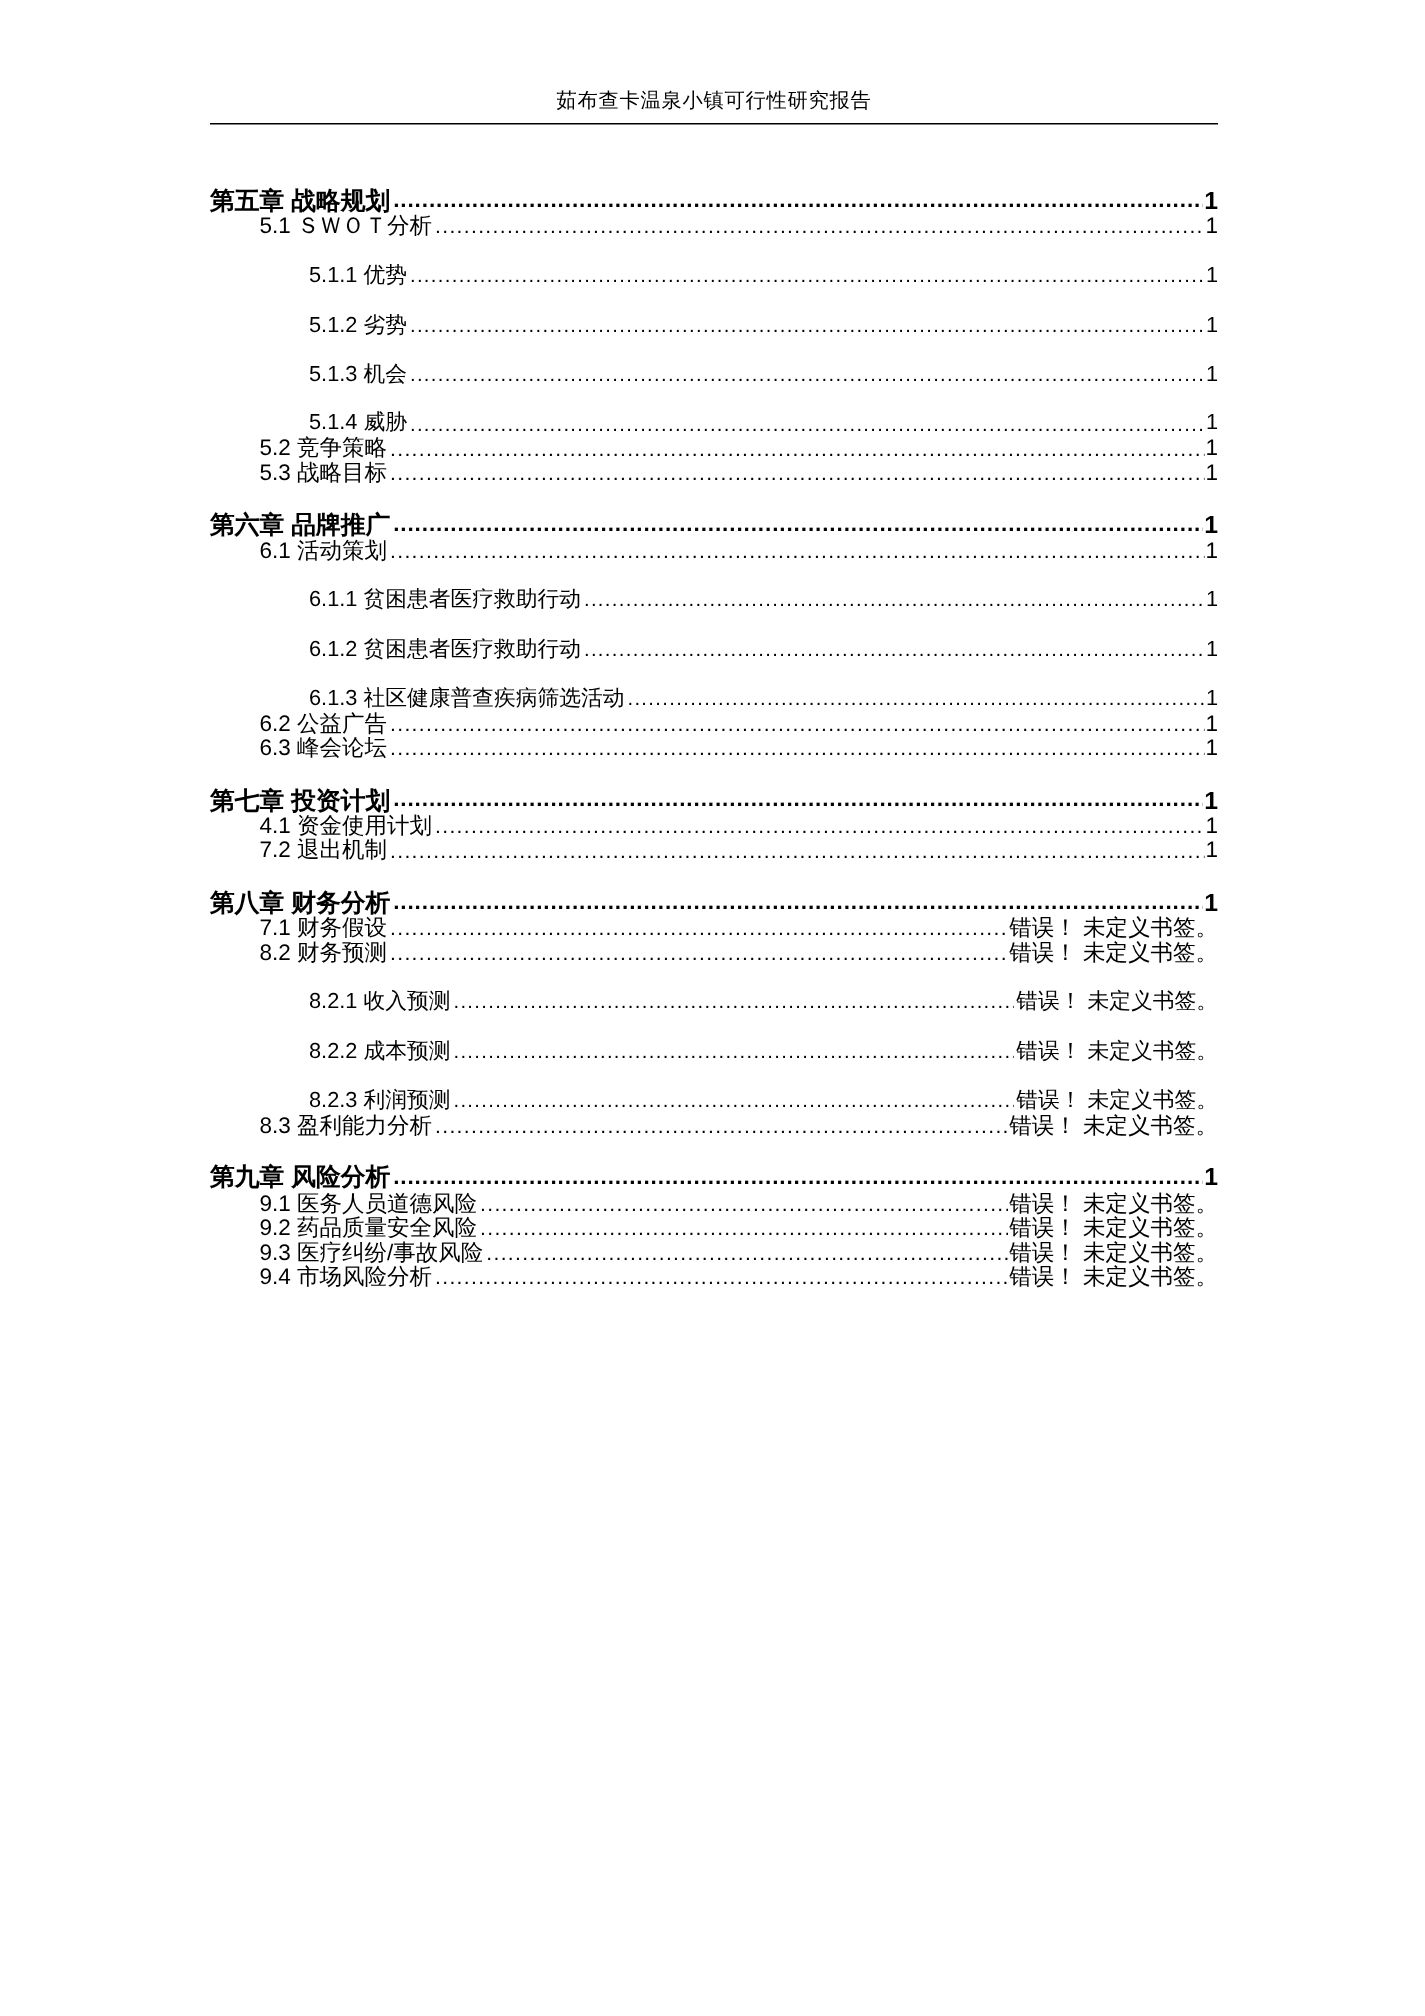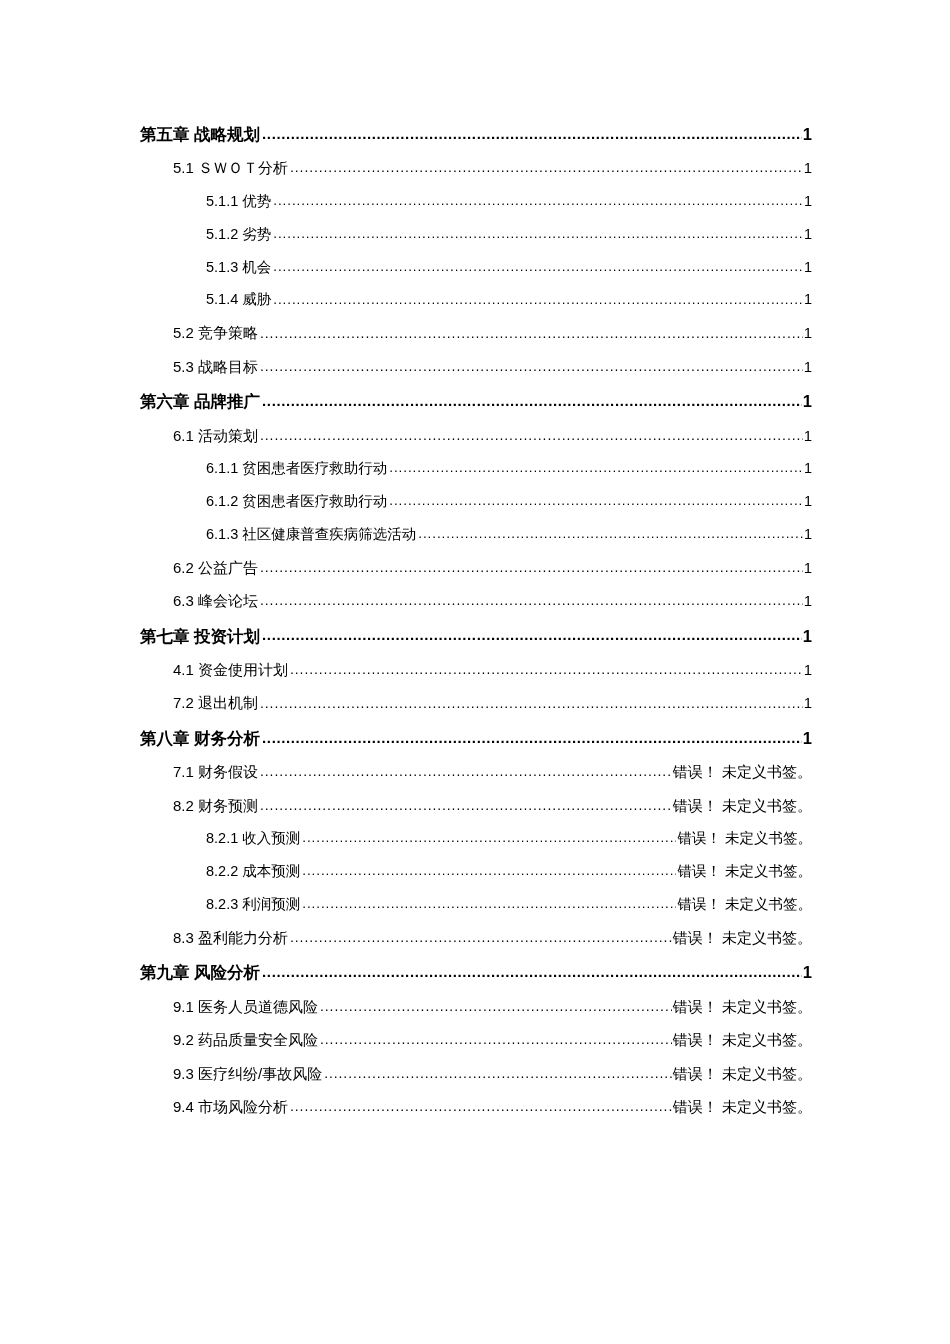--- a/index.html
+++ b/index.html
@@ -71,21 +71,21 @@
     margin-bottom: 0;
     padding-left: 0;
   }
   .lvl1 .dots { font-size: 15px; font-weight: bold; letter-spacing: 0.6px; }
   .lvl1 .pageno { font-size: 16.5px; }
 
   
   .lvl2 {
     font-family: "Liberation Sans", "DejaVu Sans", sans-serif;
     font-size: 15px;
-    margin-top: 17px;
+    margin-top: 0;
     padding-left: 33px;
   }
   .lvl2 .dots { font-size: 14px; letter-spacing: 0.9px; }
   .lvl2 .pageno { font-size: 15px; }
 
   
   .lvl3 {
     font-family: "Liberation Sans", "DejaVu Sans", sans-serif;
     font-size: 14.5px;
     margin-top: 17px;
@@ -108,20 +108,21 @@
     text-align: center;
     font-family: "Liberation Serif", "DejaVu Serif", serif;
     font-size: 13px;
   }
 </style>
 </head>
 <body>
 
 <div class="page">
 
+  <div class="header">茹布查卡温泉小镇可行性研究报告</div>
 
   <div class="toc" id="toc-root">
       <div class="toc-entry lvl1">
         <span class="label">第五章 战略规划</span>
         <span class="dots">..........................................................................................................................................................</span>
         <span class="pageno">1</span>
       </div>
       <div class="toc-entry lvl2">
         <span class="label">5.1 ＳＷＯＴ分析</span>
         <span class="dots">..........................................................................................................................................................</span>

